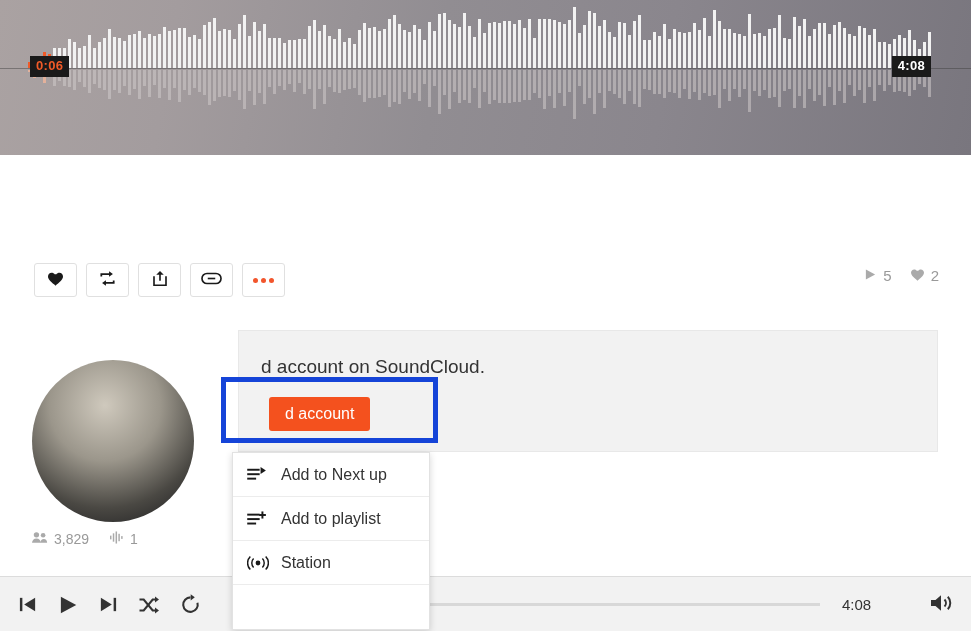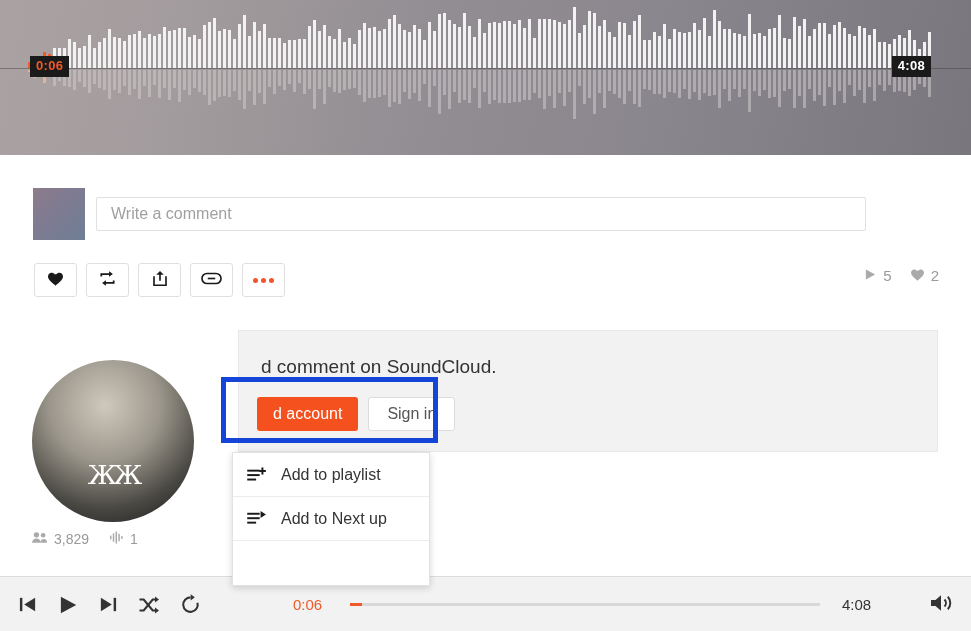--- a/index.html
+++ b/index.html
@@ -112,21 +112,21 @@
     position: absolute; left: 238px; top: 175px;
     width: 700px; height: 122px;
     background: #f2f2f2;
     border: 1px solid #e8e8e8;
     box-sizing: border-box;
   }
   .signup-text {
     position: absolute; left: 22px; top: 25px;
     font-size: 19px; color: #333; white-space: nowrap;
   }
-  .signup-buttons { position: absolute; left: 18px; top: 66px; display: flex; gap: 10px; align-items: center; }
+  .signup-buttons { position: absolute; left: 30px; top: 66px; display: flex; gap: 10px; align-items: center; }
   .btn-create {
     background: #f4511e; color: #fff;
     font-size: 16px; border: none; border-radius: 3px;
     padding: 0 16px; height: 34px; line-height: 34px;
     white-space: nowrap;
   }
   .btn-signin {
     background: #fff; color: #555;
     font-size: 16px; border: 1px solid #dcdcdc; border-radius: 3px;
     padding: 0 18px; height: 34px; line-height: 32px;
@@ -556,26 +556,20 @@
         <div class="wave-bar wave-top" style="left: 928px; width: 3px; top: 31.7793px; height: 36.2207px;"></div>
         <div class="wave-bar wave-bot" style="left: 928px; width: 3px; top: 70px; height: 26.7886px;"></div>
       </div>
     <div class="wave-midline"></div>
     <div class="time-chip current">0:06</div>
     <div class="time-chip duration">4:08</div>
   </div>
 
   <div class="main">
 
-    <div class="comment-row">
-      <div class="comment-avatar"></div>
-      <div class="comment-input">
-        <span class="ph">Write a comment</span>
-      </div>
-    </div>
 
     <div class="action-bar">
       <div class="act-btn">
         <span>
           <svg width="17" height="15" viewBox="0 0 24 22">
               <path fill="#1a1a1a" d="M12 21.5l-1.7-1.55C4.3 14.5 1 11.55 1 7.9 1 4.95 3.4 2.6 6.4 2.6c1.7 0 3.3.8 4.3 2.05H13.3C14.3 3.4 15.9 2.6 17.6 2.6c3 0 5.4 2.35 5.4 5.3 0 3.65-3.3 6.6-9.3 12.05L12 21.5z"></path>
             </svg>
         </span>
       </div>
       <div class="act-btn">
@@ -628,21 +622,20 @@
           <svg width="15" height="13" viewBox="0 0 24 22">
               <path fill="#aaa" d="M12 21.5l-1.7-1.55C4.3 14.5 1 11.55 1 7.9 1 4.95 3.4 2.6 6.4 2.6c1.7 0 3.3.8 4.3 2.05H13.3C14.3 3.4 15.9 2.6 17.6 2.6c3 0 5.4 2.35 5.4 5.3 0 3.65-3.3 6.6-9.3 12.05L12 21.5z"></path>
             </svg>
         </span>
         <span>2</span>
       </div>
     </div>
 
     <div class="artist">
       <div class="artist-avatar">
-        <div class="logo-sub">ЖЖ</div>
       </div>
       <div class="artist-meta">
         <div class="m">
           <span>
             <svg width="16" height="13" viewBox="0 0 18 14">
               <circle cx="5" cy="4" r="3" fill="#aaa"></circle>
                 <circle cx="12.5" cy="4.5" r="2.6" fill="#aaa"></circle>
               <path fill="#aaa" d="M0 13c0-3 2.2-5 5-5s5 2 5 5z"></path>
                 <path fill="#aaa" d="M9.5 13c0-2.6 1.6-4.4 3.8-4.4S17 10.4 17 13z"></path>
             </svg>
@@ -658,52 +651,63 @@
                 <rect x="10" y="3" width="1.6" height="8" fill="#aaa"></rect>
               <rect x="13" y="5.5" width="1.6" height="3" fill="#aaa"></rect>
             </svg>
           </span>
           <span>1</span>
         </div>
       </div>
     </div>
 
     <div class="signup-banner">
-      <div class="signup-text">d comment on SoundCloud.</div>
+      <div class="signup-text">d account on SoundCloud.</div>
       <div class="signup-buttons">
         <div class="btn-create">d account</div>
-        <div class="btn-signin">Sign in</div>
       </div>
     </div>
 
     <div class="desc">09.15.12:00まで）</div>
 
     <div class="menu" id="menu">
+        <div class="menu-item">
+          <span class="menu-ic">
+            <svg width="20" height="16" viewBox="0 0 22 18">
+              <rect x="0" y="2" width="14" height="2.2" fill="#1a1a1a"></rect>
+              <rect x="0" y="7" width="14" height="2.2" fill="#1a1a1a"></rect>
+              <rect x="0" y="12" width="10" height="2.2" fill="#1a1a1a"></rect>
+              <path fill="#1a1a1a" d="M15 0l6 4-6 4z"></path>
+            </svg>
+          </span>
+          <span class="menu-label">Add to Next up</span>
+        </div>
         <div class="menu-item">
           <span class="menu-ic">
             <svg width="20" height="16" viewBox="0 0 22 18">
               <rect x="0" y="3" width="14" height="2.2" fill="#1a1a1a"></rect>
               <rect x="0" y="8" width="14" height="2.2" fill="#1a1a1a"></rect>
               <rect x="0" y="13" width="10" height="2.2" fill="#1a1a1a"></rect>
               <rect x="16" y="0.5" width="2.2" height="8" fill="#1a1a1a"></rect>
               <rect x="13.4" y="3.4" width="7.6" height="2.2" fill="#1a1a1a"></rect>
             </svg>
           </span>
           <span class="menu-label">Add to playlist</span>
         </div>
         <div class="menu-item">
           <span class="menu-ic">
-            <svg width="20" height="16" viewBox="0 0 22 18">
-              <rect x="0" y="2" width="14" height="2.2" fill="#1a1a1a"></rect>
-              <rect x="0" y="7" width="14" height="2.2" fill="#1a1a1a"></rect>
-              <rect x="0" y="12" width="10" height="2.2" fill="#1a1a1a"></rect>
-              <path fill="#1a1a1a" d="M15 0l6 4-6 4z"></path>
+            <svg width="22" height="16" viewBox="0 0 24 16">
+              <circle cx="12" cy="8" r="2.6" fill="#1a1a1a"></circle>
+              <path fill="none" stroke="#1a1a1a" stroke-width="1.6" d="M7.2 3.2a6.8 6.8 0 0 0 0 9.6"></path>
+              <path fill="none" stroke="#1a1a1a" stroke-width="1.6" d="M16.8 3.2a6.8 6.8 0 0 1 0 9.6"></path>
+              <path fill="none" stroke="#1a1a1a" stroke-width="1.6" d="M3.6 0.8a10.3 10.3 0 0 0 0 14.4"></path>
+              <path fill="none" stroke="#1a1a1a" stroke-width="1.6" d="M20.4 0.8a10.3 10.3 0 0 1 0 14.4"></path>
             </svg>
           </span>
-          <span class="menu-label">Add to Next up</span>
+          <span class="menu-label">Station</span>
         </div>
         <div class="menu-item"></div>
       </div>
 
   </div>
 
   <div class="highlight-box"></div>
 
   <div class="player">
     <div class="pl-controls">

